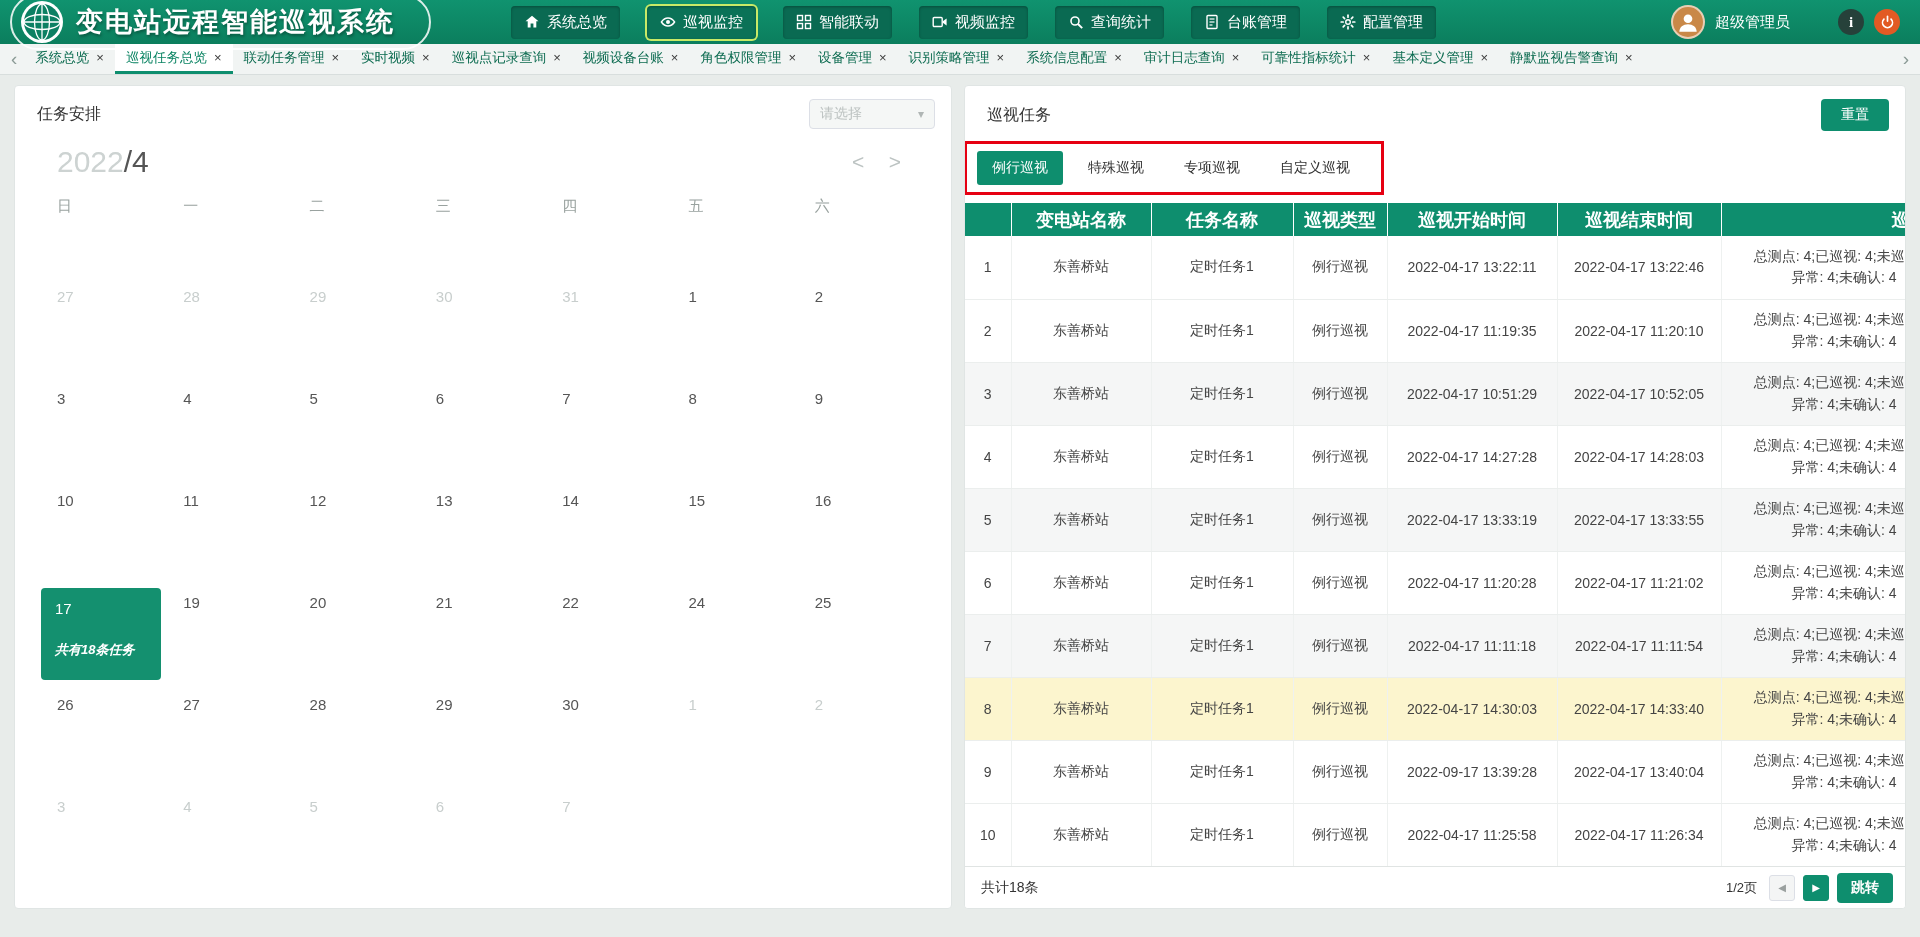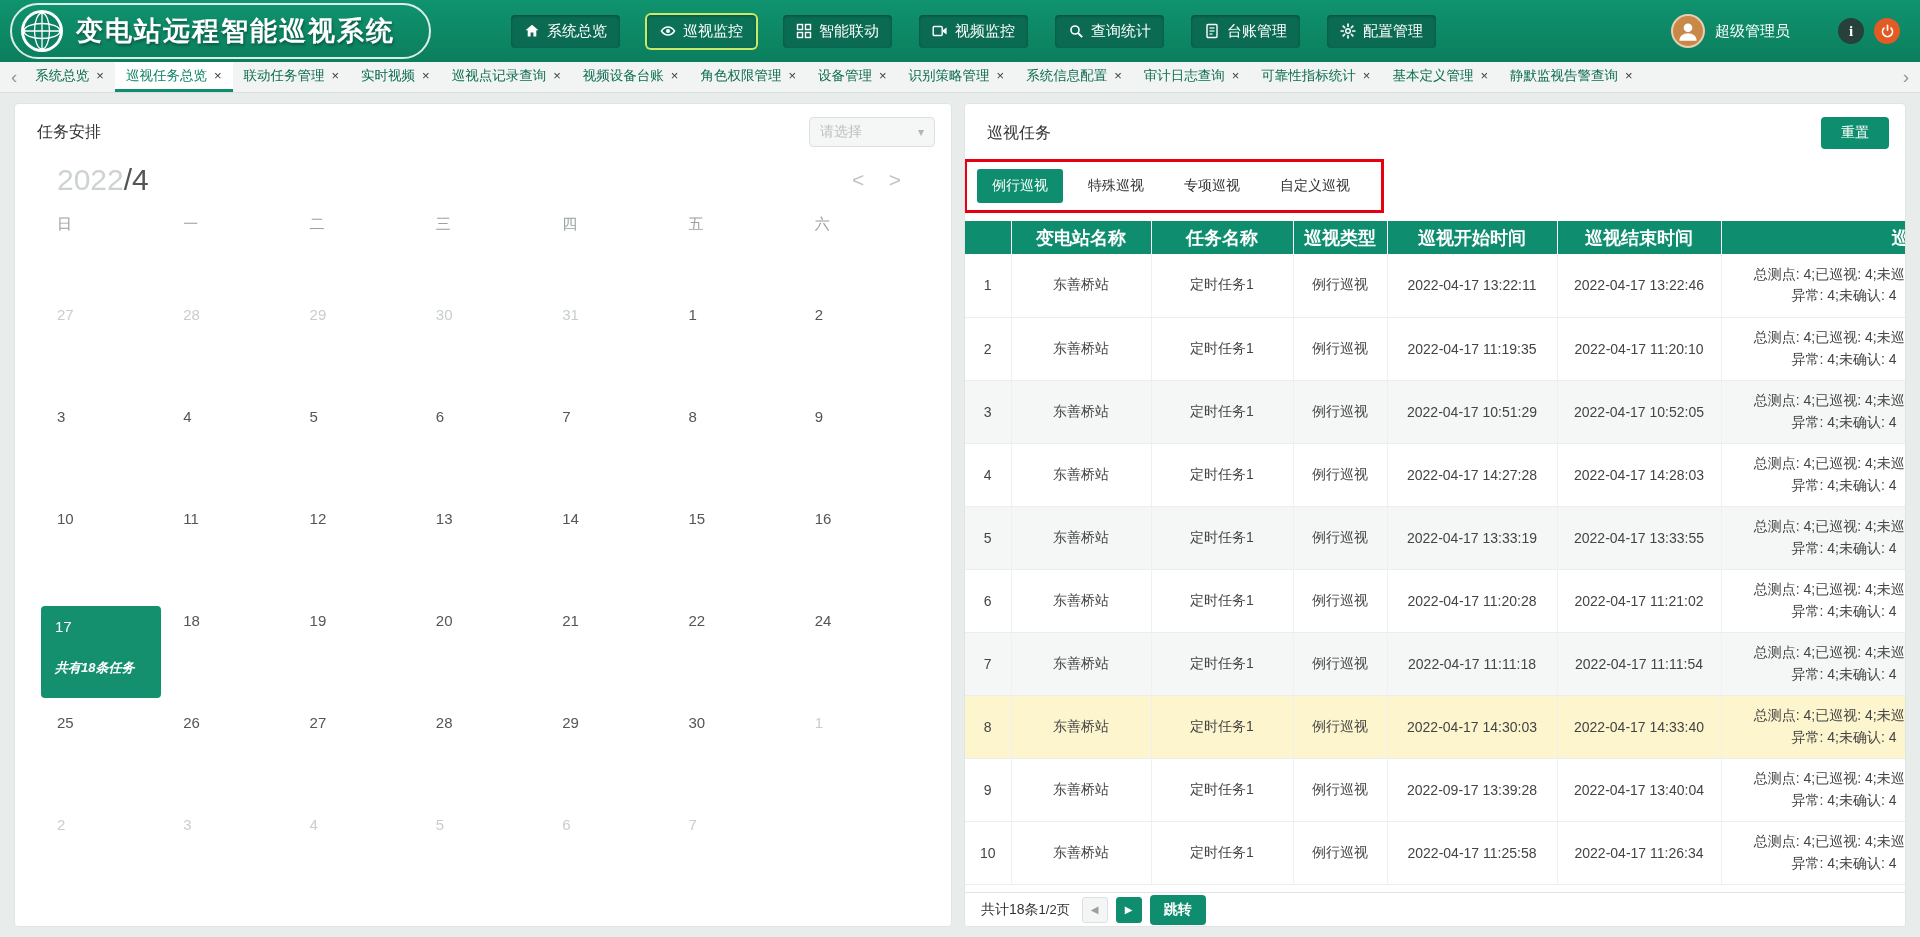--- a/index.html
+++ b/index.html
@@ -1,20 +1,20 @@
 <!DOCTYPE html>
 <html style="--accent: #0e8e6e; --header-gradient-top: #10936f; --header-gradient-bottom: #0b7e5d; --nav-button: #0a6a52; --active-outline: #c8ea67; --selected-day: #14906f; --row-highlight: #fcf5ce; --annotation-red: #e60012;"><head>
 <meta charset="utf-8">
 <style>
   * { box-sizing: border-box; }
   html,body { margin:0; padding:0; width:1920px; height:937px; overflow:hidden;
     font-family:"Liberation Sans","DejaVu Sans",sans-serif; background:#e8ecea; }
 
   
-  .topbar { height:62px; display:flex; align-items:center; position:relative;
+  .topbar { height:44px; display:flex; align-items:center; position:relative;
     background:linear-gradient(180deg,var(--header-gradient-top,#10936f),var(--header-gradient-bottom,#0b7e5d)); }
   .brand { display:flex; align-items:center; gap:12px; margin-left:10px;
     padding:4px 34px 4px 8px; border:2px solid rgba(255,255,255,.85); border-radius:34px; }
   .logo svg { width:44px; height:44px; display:block; }
   .app-title { color:#fff; font-size:27px; font-weight:bold; letter-spacing:2px;
     text-shadow:1px 2px 3px rgba(0,0,0,.35); white-space:nowrap; }
   .main-nav { display:flex; gap:27px; margin-left:80px; }
   .nav-btn { background:var(--nav-button,#0a6a52); color:#fff; font-size:15px; padding:7px 13px;
     border-radius:4px; display:flex; align-items:center; gap:7px; cursor:pointer; white-space:nowrap;
     box-shadow:inset 0 1px 3px rgba(0,0,0,.28); }
@@ -82,22 +82,22 @@
   table { border-collapse:collapse; table-layout:fixed; width:1002px; }
   thead th { background:var(--accent,#0e8e6e); color:#fff; font-size:18px; font-weight:bold; height:33px;
     border-right:1px solid rgba(255,255,255,.35); text-align:center; white-space:nowrap; overflow:hidden; }
   thead th.col-result { text-align:left; padding-left:170px; border-right:none; }
   tbody td { font-size:14px; color:#444; text-align:center; height:63px;
     border-bottom:1px solid #ebeeed; border-right:1px solid #eef1f0; white-space:nowrap; overflow:hidden; }
   tbody tr.shaded { background:#f5f6f6; }
   tbody tr.highlight { background:var(--row-highlight,#fcf5ce); }
   td.result-cell { overflow:visible; }
   td.result-cell div { line-height:1.55; }
-  .table-footer { height:34px; border-top:1px solid #e0e4e3; display:flex; align-items:center;
-    justify-content:flex-start; padding:0 12px 0 16px; background:#fff; }
+  .table-footer { height:42px; border-top:1px solid #e0e4e3; display:flex; align-items:center;
+    justify-content:space-between; padding:0 12px 0 16px; background:#fff; }
   .total { font-size:14px; color:#333; }
   .pager { display:flex; align-items:center; gap:8px; }
   .page-indicator { font-size:13px; color:#333; margin-right:4px; }
   .pg-btn { width:26px; height:26px; border:1px solid #dcdfe6; background:#f4f5f5; color:#9aa09f;
     font-size:10px; border-radius:3px; cursor:pointer; display:flex; align-items:center; justify-content:center; }
   .pg-btn.next { background:var(--accent,#0e8e6e); color:#fff; border-color:var(--accent,#0e8e6e); }
   .btn-primary.jump { padding:6px 14px; font-weight:bold; }
 </style>
 </head>
 <body>
@@ -325,21 +325,20 @@
             <div class="cal-day"><span class="day-num">8</span></div>
             <div class="cal-day"><span class="day-num">9</span></div>
             <div class="cal-day"><span class="day-num">10</span></div>
             <div class="cal-day"><span class="day-num">11</span></div>
             <div class="cal-day"><span class="day-num">12</span></div>
             <div class="cal-day"><span class="day-num">13</span></div>
             <div class="cal-day"><span class="day-num">14</span></div>
             <div class="cal-day"><span class="day-num">15</span></div>
             <div class="cal-day"><span class="day-num">16</span></div>
             <div class="cal-day selected"><span class="day-num">17</span><span class="cal-note">共有18条任务</span></div>
-            <div class="cal-day"><span class="day-num">18</span></div>
             <div class="cal-day"><span class="day-num">19</span></div>
             <div class="cal-day"><span class="day-num">20</span></div>
             <div class="cal-day"><span class="day-num">21</span></div>
             <div class="cal-day"><span class="day-num">22</span></div>
             <div class="cal-day"><span class="day-num">24</span></div>
             <div class="cal-day"><span class="day-num">25</span></div>
             <div class="cal-day"><span class="day-num">26</span></div>
             <div class="cal-day"><span class="day-num">27</span></div>
             <div class="cal-day"><span class="day-num">28</span></div>
             <div class="cal-day"><span class="day-num">29</span></div>

